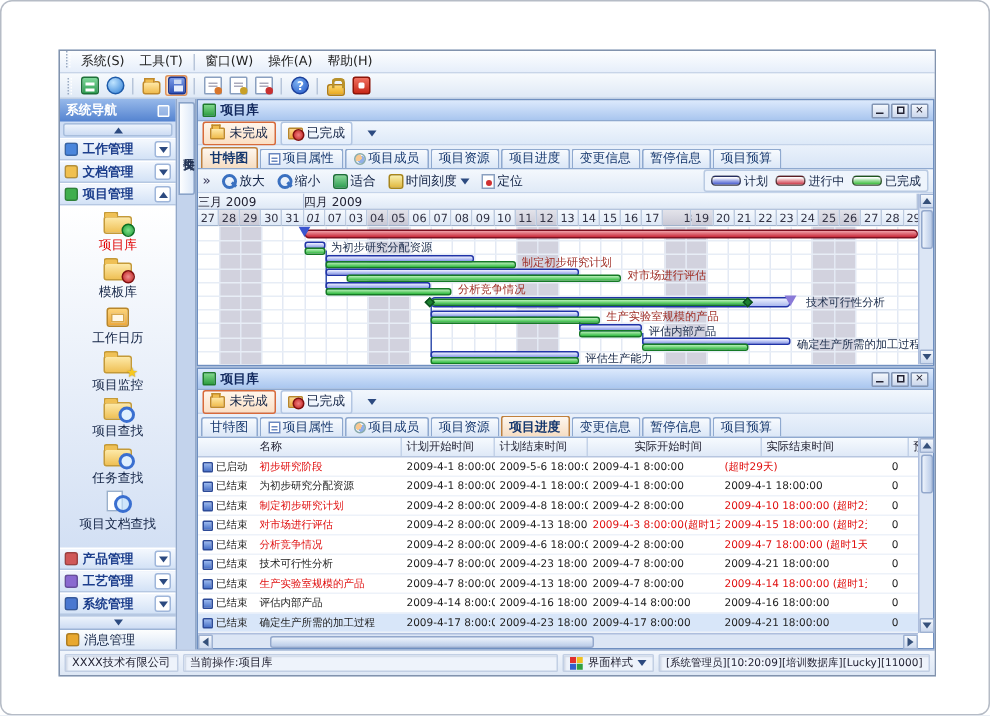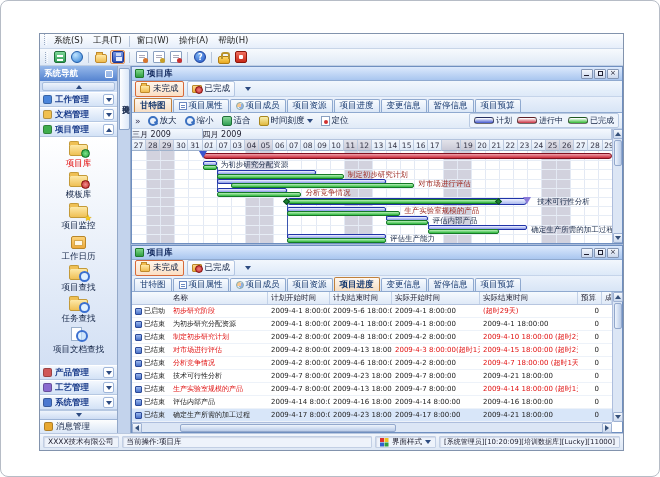--- a/index.html
+++ b/index.html
@@ -260,26 +260,26 @@
         <div class="sb-panel" id="sb-panel">
             <div class="sb-item selected">
               <span class="sico folder green"></span>
               <span class="sb-item-label">项目库</span>
             </div>
             <div class="sb-item">
               <span class="sico folder red"></span>
               <span class="sb-item-label">模板库</span>
             </div>
             <div class="sb-item">
+              <span class="sico calendar"></span>
+              <span class="sb-item-label">工作日历</span>
+            </div>
+            <div class="sb-item">
               <span class="sico folder star"></span>
               <span class="sb-item-label">项目监控</span>
-            </div>
-            <div class="sb-item">
-              <span class="sico calendar"></span>
-              <span class="sb-item-label">工作日历</span>
             </div>
             <div class="sb-item">
               <span class="sico folder search"></span>
               <span class="sb-item-label">项目查找</span>
             </div>
             <div class="sb-item">
               <span class="sico folder search"></span>
               <span class="sb-item-label">任务查找</span>
             </div>
             <div class="sb-item">
@@ -617,21 +617,21 @@
                 <span class="tab">
                   <span>项目预算</span>
                 </span>
               </div>
             <div class="tablewrap">
               <div class="t-head" id="t-head">
                   <span class="th" style="width: 38px; margin-top: 23px;">状态</span>
                   <span class="th" style="width: 98px;">名称</span>
                   <span class="th" style="width: 62px;">计划开始时间</span>
                   <span class="th" style="width: 62px;">计划结束时间</span>
-                  <span class="th" style="width: 88px;">实际开始时间</span>
+                  <span class="th" style="width: 88px; margin-left: 28px;">实际开始时间</span>
                   <span class="th" style="width: 98px;">实际结束时间</span>
                   <span class="th" style="width: 24px;">预算</span>
                   <span class="th" style="width: 10px;">成</span>
                 </div>
               <div class="t-rows" id="t-rows">
                   <div class="trow">
                     <span class="td status" style="width: 38px;">
                       <span class="stat-icon"></span>
                       <span>已启动</span>
                     </span>

